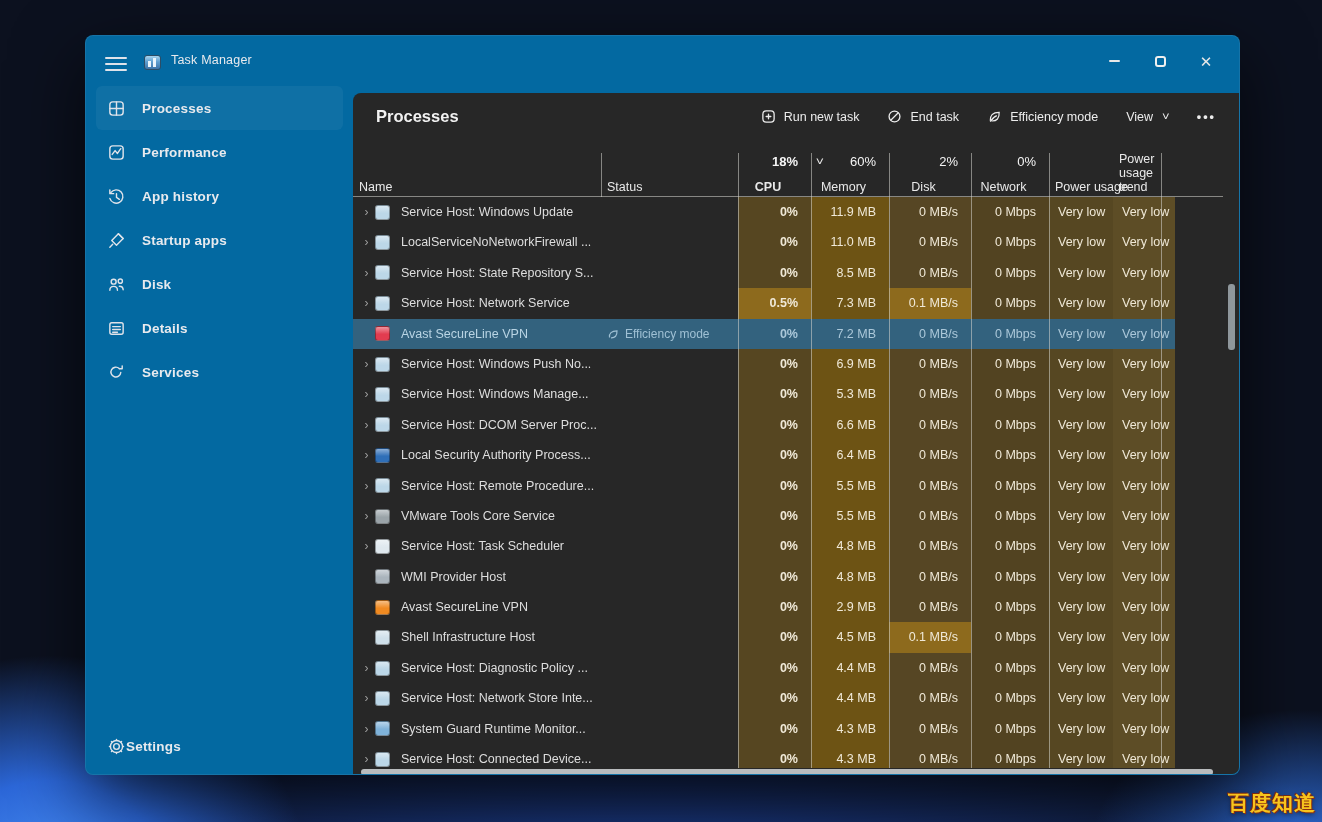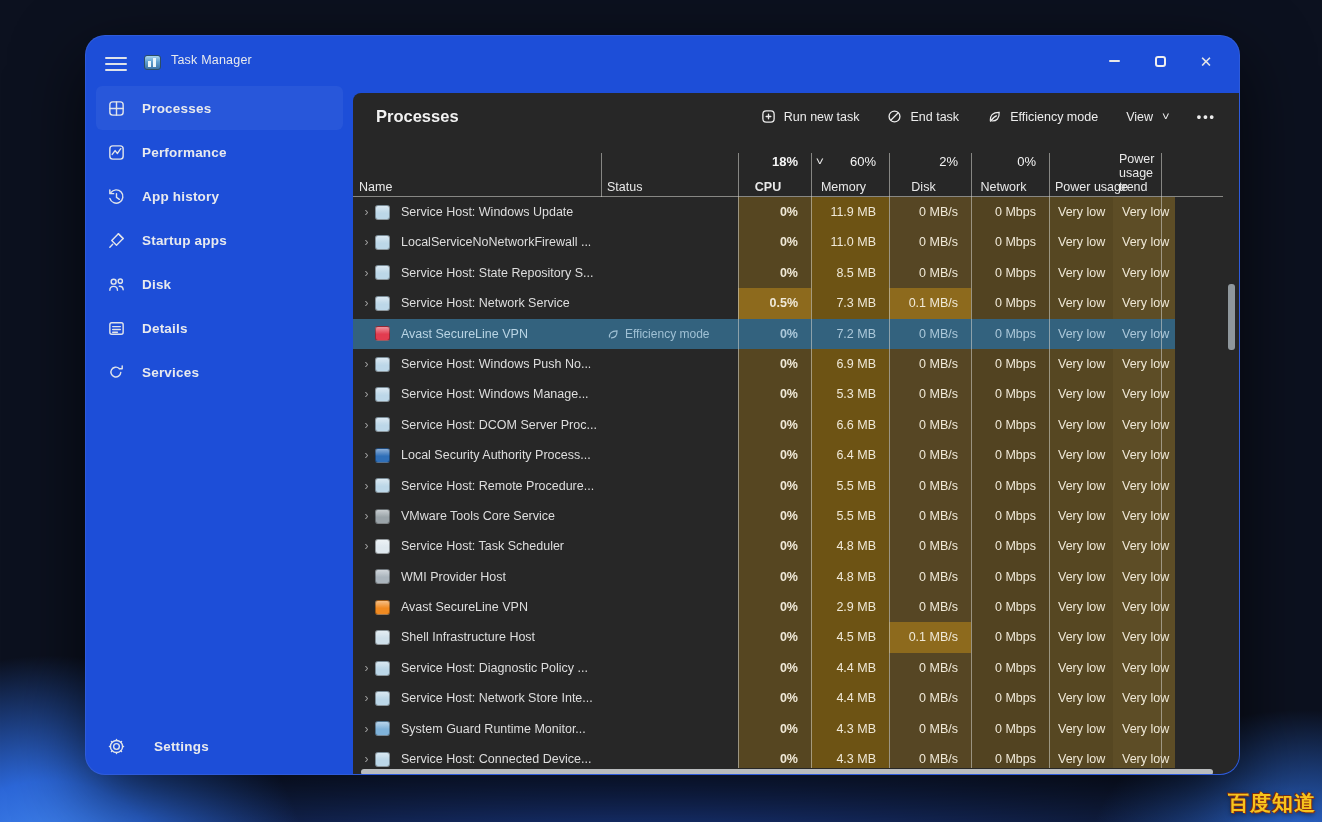--- a/index.html
+++ b/index.html
@@ -9,21 +9,21 @@
     color:#e4e6ea;
     background:
       radial-gradient(380px 330px at 50px 880px, #4a90f4 0%, #2c67d8 30%, rgba(20,40,90,0) 68%),
       radial-gradient(300px 200px at 1300px 850px, #2e6fe0 0%, rgba(20,40,90,0) 70%),
       radial-gradient(1100px 190px at 640px 860px, #1c3f94 0%, rgba(10,16,35,0) 72%),
       #0c111f;
   }
   
   .window {
     position:absolute; left:85px; top:35px; width:1155px; height:740px;
-    background:#1d4ed8; border:1px solid rgba(255,255,255,0.08); border-radius:20px;
+    background:#0369a1; border:1px solid rgba(255,255,255,0.08); border-radius:8px;
     box-shadow:0 24px 70px rgba(0,0,0,0.65); overflow:hidden;
   }
   
   .titlebar { position:absolute; left:0; top:0; right:0; height:50px; }
   .hamburger { position:absolute; left:15px; top:15px; width:30px; height:26px; display:flex; flex-direction:column; justify-content:center; gap:4px; padding:0 4px; border-radius:4px; cursor:pointer; }
   .hamburger i { display:block; height:2px; background:#dfe3ea; border-radius:1px; }
   .appicon { position:absolute; left:58px; top:19px; width:17px; height:15px; border-radius:3px;
     background:linear-gradient(180deg,#a8d4ee 0%,#5f9fd0 45%,#3d74a8 100%); border:1px solid #2c4d66; }
   .appicon i { position:absolute; left:3px; bottom:2px; width:3px; height:6px; background:#eaf5fc; }
   .appicon i + i { left:8px; height:9px; }
@@ -33,21 +33,21 @@
   .ic-min { width:11px; height:2px; background:#e8e8e8; border-radius:1px; }
   .ic-max { width:11px; height:11px; border:2px solid #efefef; border-radius:3px; }
   .ic-close { font-size:15px; line-height:1; }
   
   .sidebar { position:absolute; left:0; top:50px; width:267px; bottom:0; }
   .side-item { position:relative; height:44px; margin:0 10px; border-radius:6px; display:flex; align-items:center; gap:16px; padding-left:10px; cursor:pointer; }
   .side-item.active { background:rgba(255,255,255,0.05); }
   .side-icon { width:20px; height:20px; display:flex; align-items:center; justify-content:center; flex:0 0 20px; }
   .side-icon svg { width:19px; height:19px; }
   .side-label { font-size:13.5px; font-weight:600; color:#e8eaee; letter-spacing:0.2px; }
-  .side-settings { position:absolute; left:10px; right:10px; bottom:6px; height:44px; border-radius:6px; display:flex; align-items:center; gap:28px; padding-left:10px; cursor:pointer;text-align:center; }
+  .side-settings { position:absolute; left:10px; right:10px; bottom:6px; height:44px; border-radius:6px; display:flex; align-items:center; gap:0; padding-left:10px; cursor:pointer;text-align:center; }
   
   .panel { position:absolute; left:267px; top:57px; width:888px; height:683px; background:#272727; border-radius:8px 0 0 0; overflow:hidden; }
   .page-title { position:absolute; left:23px; top:14px; font-size:16.5px; font-weight:700; color:#f2f2f2; }
   .toolbar { position:absolute; top:16px; right:25px; display:flex; align-items:center; gap:28px; }
   .tool-btn { display:flex; align-items:center; gap:8px; font-size:12.5px; color:#ececec; cursor:pointer; white-space:nowrap; }
   .tool-btn svg { width:15px; height:15px; }
   .tool-chev { font-size:10px; margin-left:2px; transform:scaleX(1.3); display:inline-block; }
   .tool-more { letter-spacing:2px; font-weight:700; }
   
   .thead { position:absolute; left:0; top:60px; width:870px; height:44px; border-bottom:1px solid rgba(215,215,210,0.55); }

